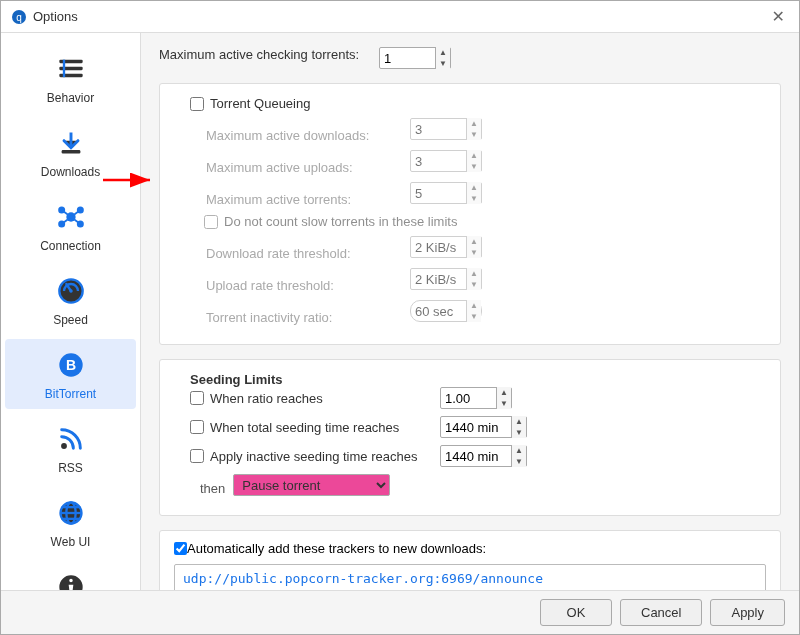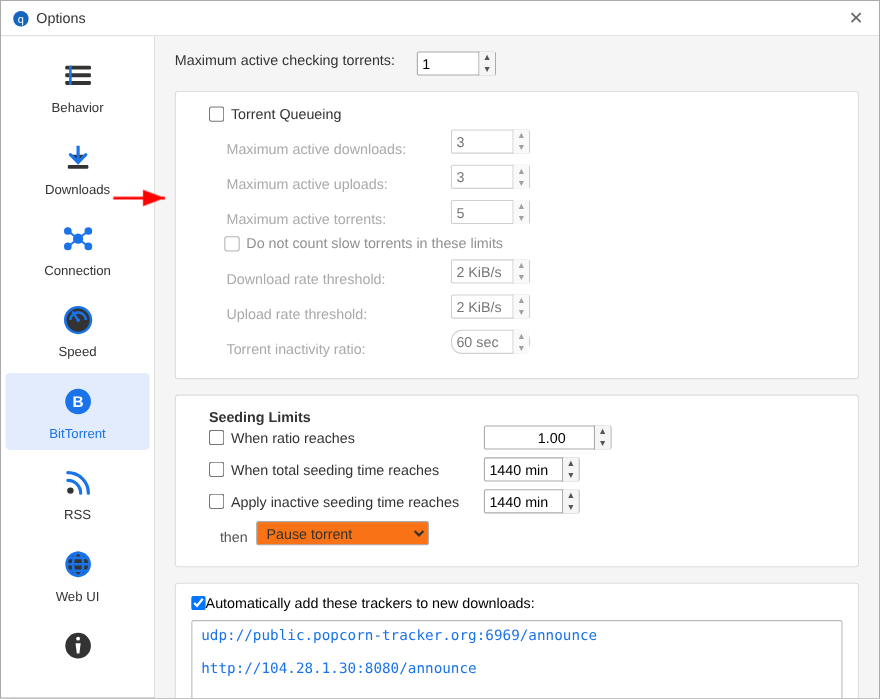--- a/index.html
+++ b/index.html
@@ -187,21 +187,21 @@
       cursor: pointer;
     }
 
     
     .form-row.disabled label { color: #aaa; }
     .form-row.disabled .spinbox { opacity: 0.5; }
 
     
     .dropdown-select {
       border: 1px solid #aaa;
-      background: #f97316;
+      background: #ec4899;
       border-radius: 2px;
       height: 22px;
       padding: 0 4px;
       font-size: 13px;
       color: #333;
       cursor: pointer;
       min-width: 120px;
     }
 
     
@@ -507,21 +507,21 @@
           </div>
         </div>
 
         <div class="section-box">
           <div class="section-title">Seeding Limits</div>
 
           <div class="checkbox-row">
             <input type="checkbox" id="ratio-check" style="">
             <label for="ratio-check" style="min-width:230px;">When ratio reaches</label>
             <div class="spinbox">
-              <input type="text" style="width: 55px; margin-left: 44px;" value="1.00">
+              <input type="text" style="width: 55px;" value="1.00">
               <div class="spinbox-btns">
                 <div class="spinbox-btn">▲</div>
                 <div class="spinbox-btn">▼</div>
               </div>
             </div>
           </div>
 
           <div class="checkbox-row">
             <input type="checkbox" id="total-seeding-check" style="">
             <label for="total-seeding-check" style="min-width:230px;">When total seeding time reaches</label>
@@ -562,14 +562,19 @@
             <label for="trackers-check">Automatically add these trackers to new downloads:</label>
           </div>
           <textarea class="trackers-textarea" style="">udp://public.popcorn-tracker.org:6969/announce
 
 http://104.28.1.30:8080/announce</textarea>
         </div>
 
       </div>
     </div>
 
+    <div class="bottom-bar">
+      <button class="btn primary">OK</button>
+      <button class="btn">Cancel</button>
+      <button class="btn">Apply</button>
+    </div>
   </div>
 </div>
 
 </body></html>

